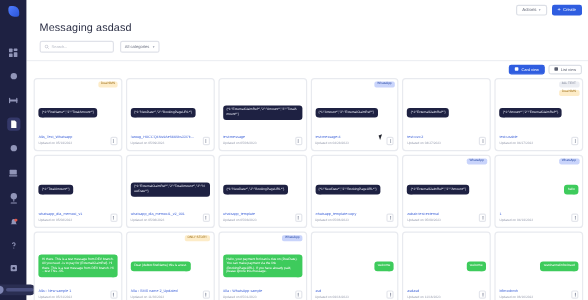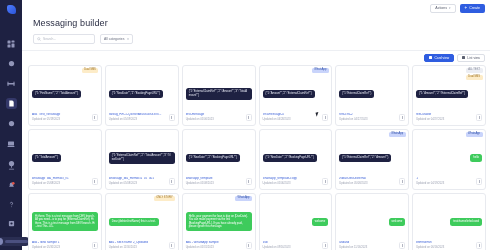--- a/index.html
+++ b/index.html
@@ -285,21 +285,21 @@
       <div class="btn-actions">
         <span>Actions</span>
         <span class="caret">▾</span>
       </div>
       <div class="btn-create">
         <span class="plus-ico">+</span>
         <span>Create</span>
       </div>
     </div>
 
-    <div class="page-title">Messaging builder</div>
+    <div class="page-title">Messaging asdasd</div>
 
     <div class="filters">
       <div class="search-box">
         <svg width="4" height="4" viewBox="0 0 16 16" fill="none" stroke="#b2b6c2" stroke-width="2">
             <circle cx="7" cy="7" r="4.5"></circle>
             <path d="M10.5 10.5L14.5 14.5"></path>
           </svg>
         <span class="ph">Search...</span>
       </div>
       <div class="cat-select">

